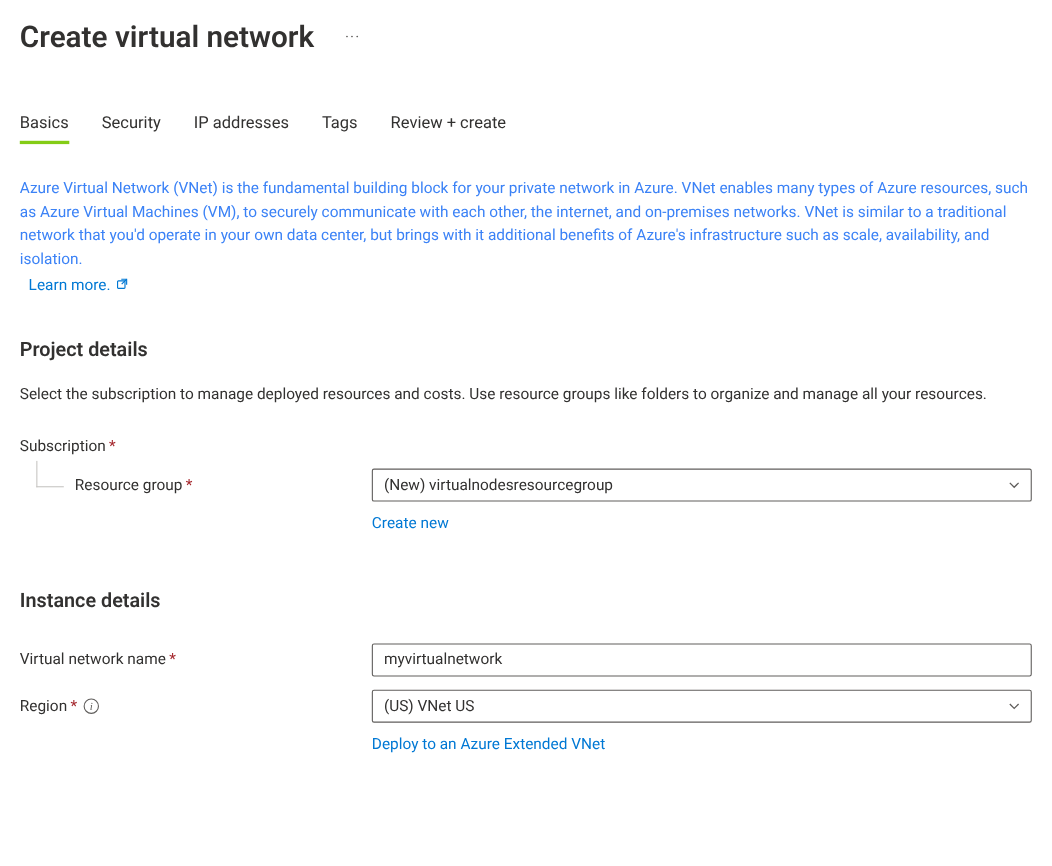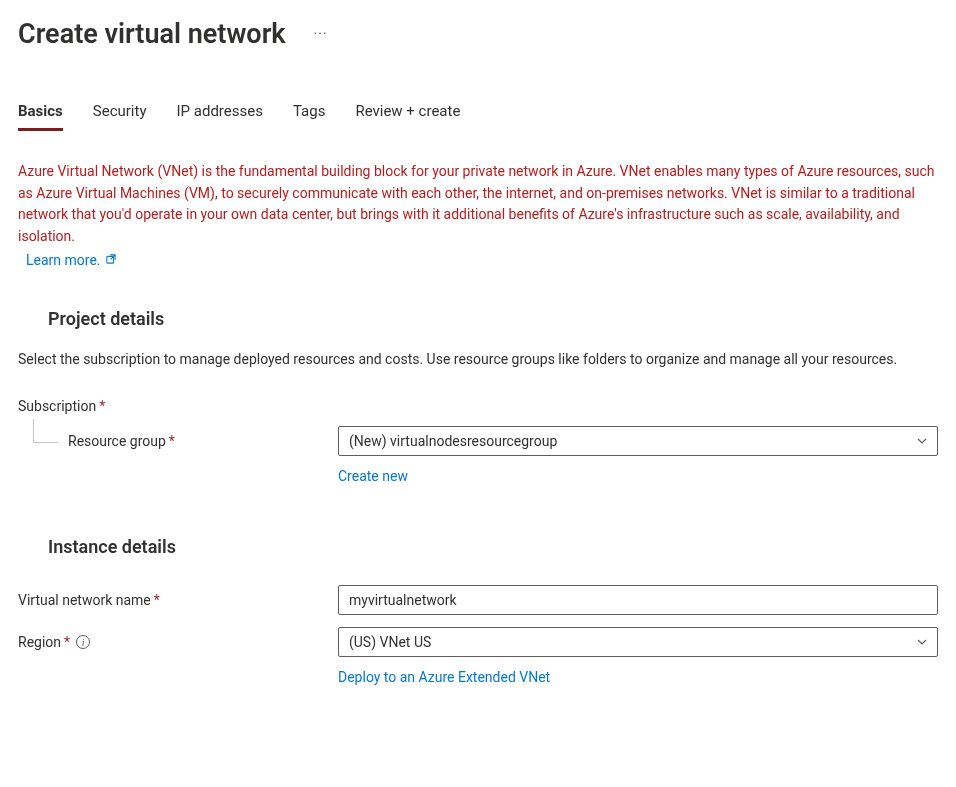--- a/index.html
+++ b/index.html
@@ -46,28 +46,28 @@
 
     .tab {
       font-size: 15px;
       color: #323130;
       padding-bottom: 8px;
       cursor: pointer;
       border-bottom: 3px solid transparent;
     }
 
     .tab.active {
-      font-weight: 700;
-      border-bottom: 3px solid #7f1d1d;
+      font-weight: 400;
+      border-bottom: 3px solid #84cc16;
     }
 
     .description {
       font-size: 14px;
       line-height: 1.55;
-      color: #b91c1c;
+      color: #3b82f6;
       max-width: 920px;
       margin-bottom: 4px;
     }
 
     .learn-more {
       color: #0078d4;
       text-decoration: none;
       cursor: pointer;
       display: inline-flex;
       align-items: center;
@@ -80,21 +80,20 @@
       width: 12px;
       height: 12px;
       display: inline-block;
     }
 
     .section-title {
       font-size: 18px;
       font-weight: 600;
       color: #323130;
       margin-bottom: 20px;
-      margin-left: 30px;
     }
 
     .section-desc {
       font-size: 14px;
       line-height: 1.55;
       color: #323130;
       margin-bottom: 28px;
       max-width: 920px;
     }
 

